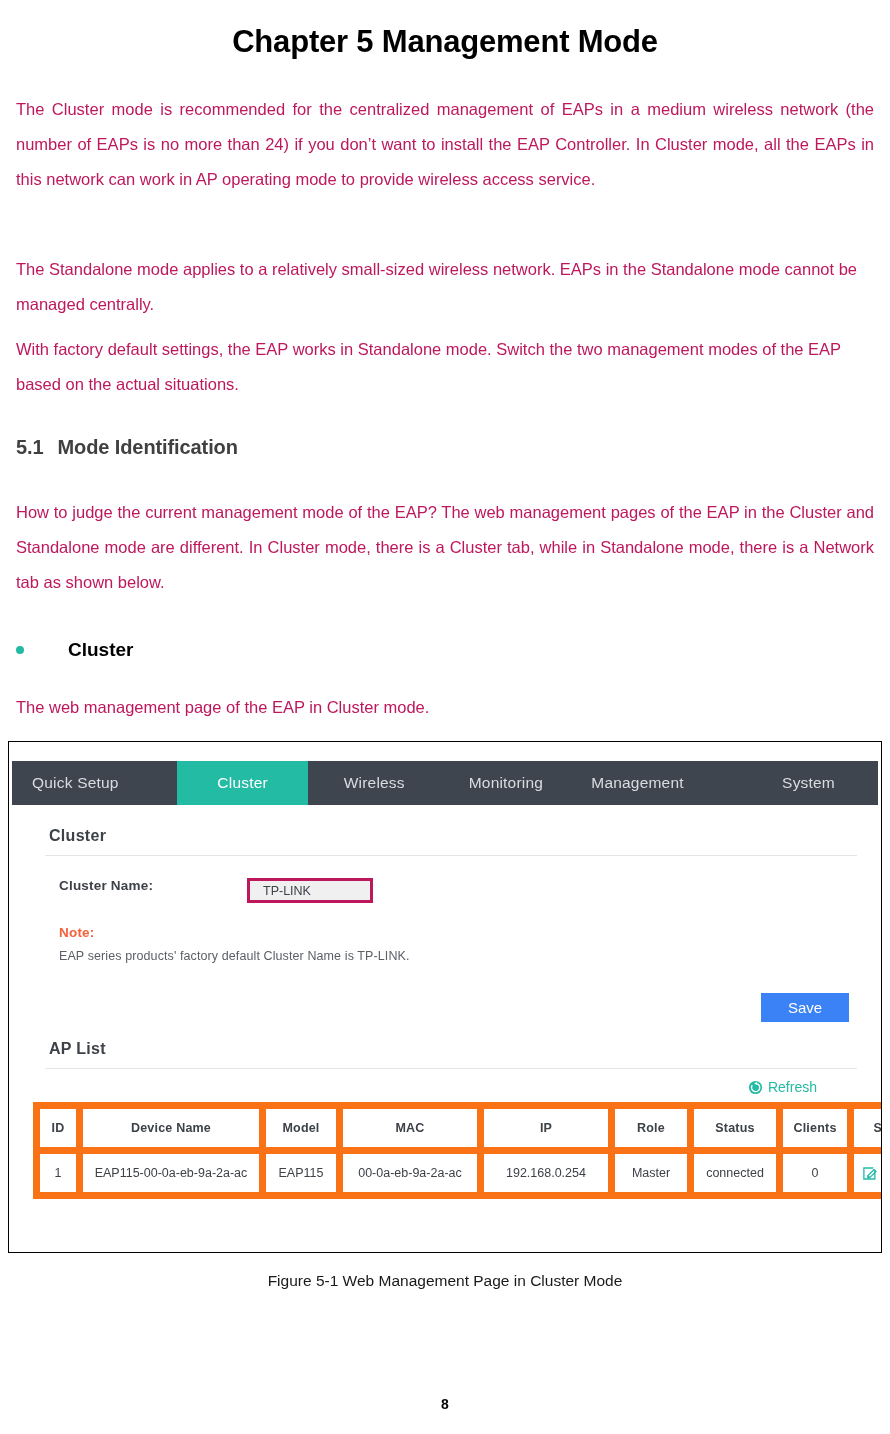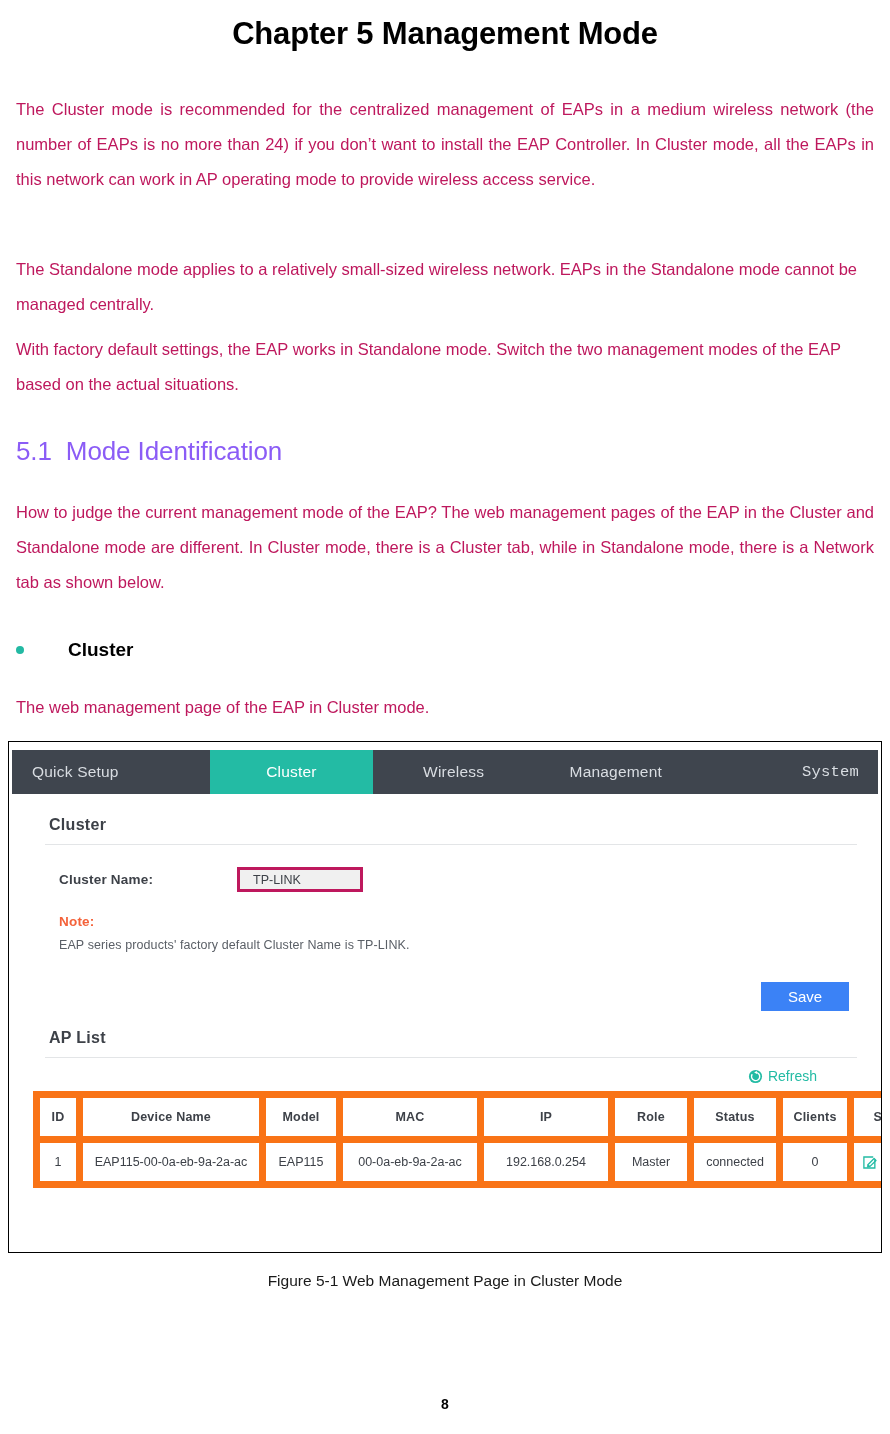--- a/index.html
+++ b/index.html
@@ -23,41 +23,41 @@
     width: 890px;
     height: 1434px;
   }
 
   .chapter-title {
     text-align: center;
     font-size: 31px;
     font-weight: bold;
     letter-spacing: -0.2px;
     margin: 0;
-    padding-top: 16px;
+    padding-top: 24px;
     color: #000;
   }
 
   .body-para {
     position: absolute;
     left: 16px;
     width: 858px;
     font-size: 16.5px;
     line-height: 35px;
     text-align: justify;
     color: #be185d;
   }
   .body-para.no-justify { text-align: left; }
 
   .section-heading {
     position: absolute;
     left: 16px;
-    font-size: 26px;
-    font-weight: normal;
-    color: #8b5cf6;
+    font-size: 20px;
+    font-weight: bold;
+    color: #404040;
     letter-spacing: -0.1px;
   }
   .section-heading .sec-num { margin-right: 14px; }
 
   .bullet-row {
     position: absolute;
     left: 16px;
     display: flex;
     align-items: center;
   }
@@ -102,35 +102,35 @@
     border: 1.5px solid #000;
     background: #ffffff;
     box-sizing: border-box;
     overflow: hidden;
   }
 
   .navbar {
     display: flex;
     height: 44px;
     background: #3f454e;
-    margin: 8px 3px 0 3px;
+    margin: 19px 3px 0 3px;
   }
   .nav-item {
     flex: 1;
     display: flex;
     align-items: center;
     justify-content: center;
     color: #d9dde2;
     font-size: 15.5px;
     letter-spacing: 0.2px;
     height: 100%;
     box-sizing: border-box;
   }
   .nav-item.first { justify-content: flex-start; padding-left: 20px; flex: 1.1; }
-  .nav-item.last { justify-content: flex-end; padding-right: 19px; font-family: Liberation Mono, monospace; }
+  .nav-item.last { justify-content: flex-end; padding-right: 43px; }
   .nav-item.active {
     background: #23bba4;
     color: #ffffff;
   }
 
   .panel {
     padding: 0 24px;
   }
 
   .panel-title {
@@ -141,22 +141,23 @@
     letter-spacing: 0.3px;
   }
   .panel-rule {
     height: 1px;
     background: #e3e5e7;
     margin: 0 0 0 12px;
   }
 
   .form-row {
     display: flex;
-    align-items: center;
+    align-items: flex-start;
     padding: 22px 0 0 26px;
+    gap: 10px;
   }
   .form-label {
     font-size: 13.5px;
     font-weight: bold;
     color: #3d4148;
     width: 178px;
     letter-spacing: 0.2px;
   }
   .form-input {
     width: 126px;
@@ -285,20 +286,21 @@
   </div>
 
   <div class="body-para no-justify" style="top: 690px;">The web management page of the EAP in Cluster mode.</div>
 
   <div class="screenshot">
 
     <div class="navbar">
       <div class="nav-item first">Quick Setup</div>
       <div class="nav-item active">Cluster</div>
       <div class="nav-item">Wireless</div>
+      <div class="nav-item">Monitoring</div>
       <div class="nav-item">Management</div>
       <div class="nav-item last">System</div>
     </div>
 
     <div class="panel">
 
       <div class="panel-title">Cluster</div>
       <div class="panel-rule"></div>
 
       <div class="form-row">

